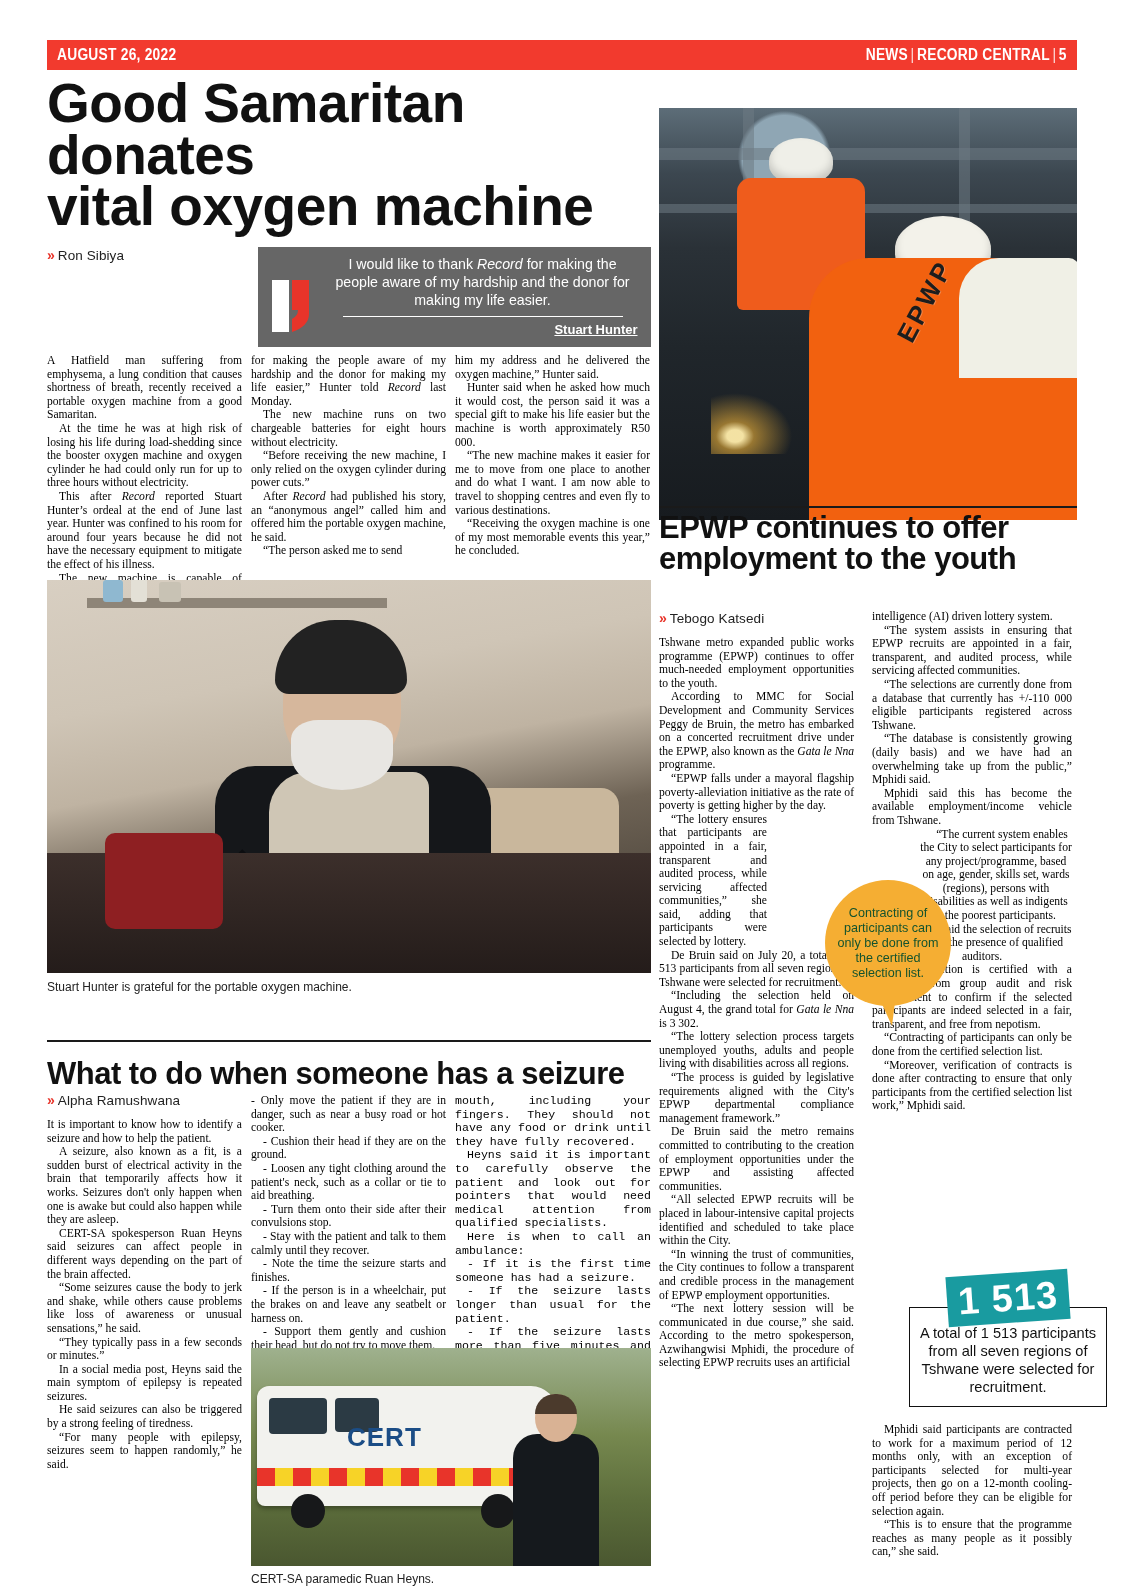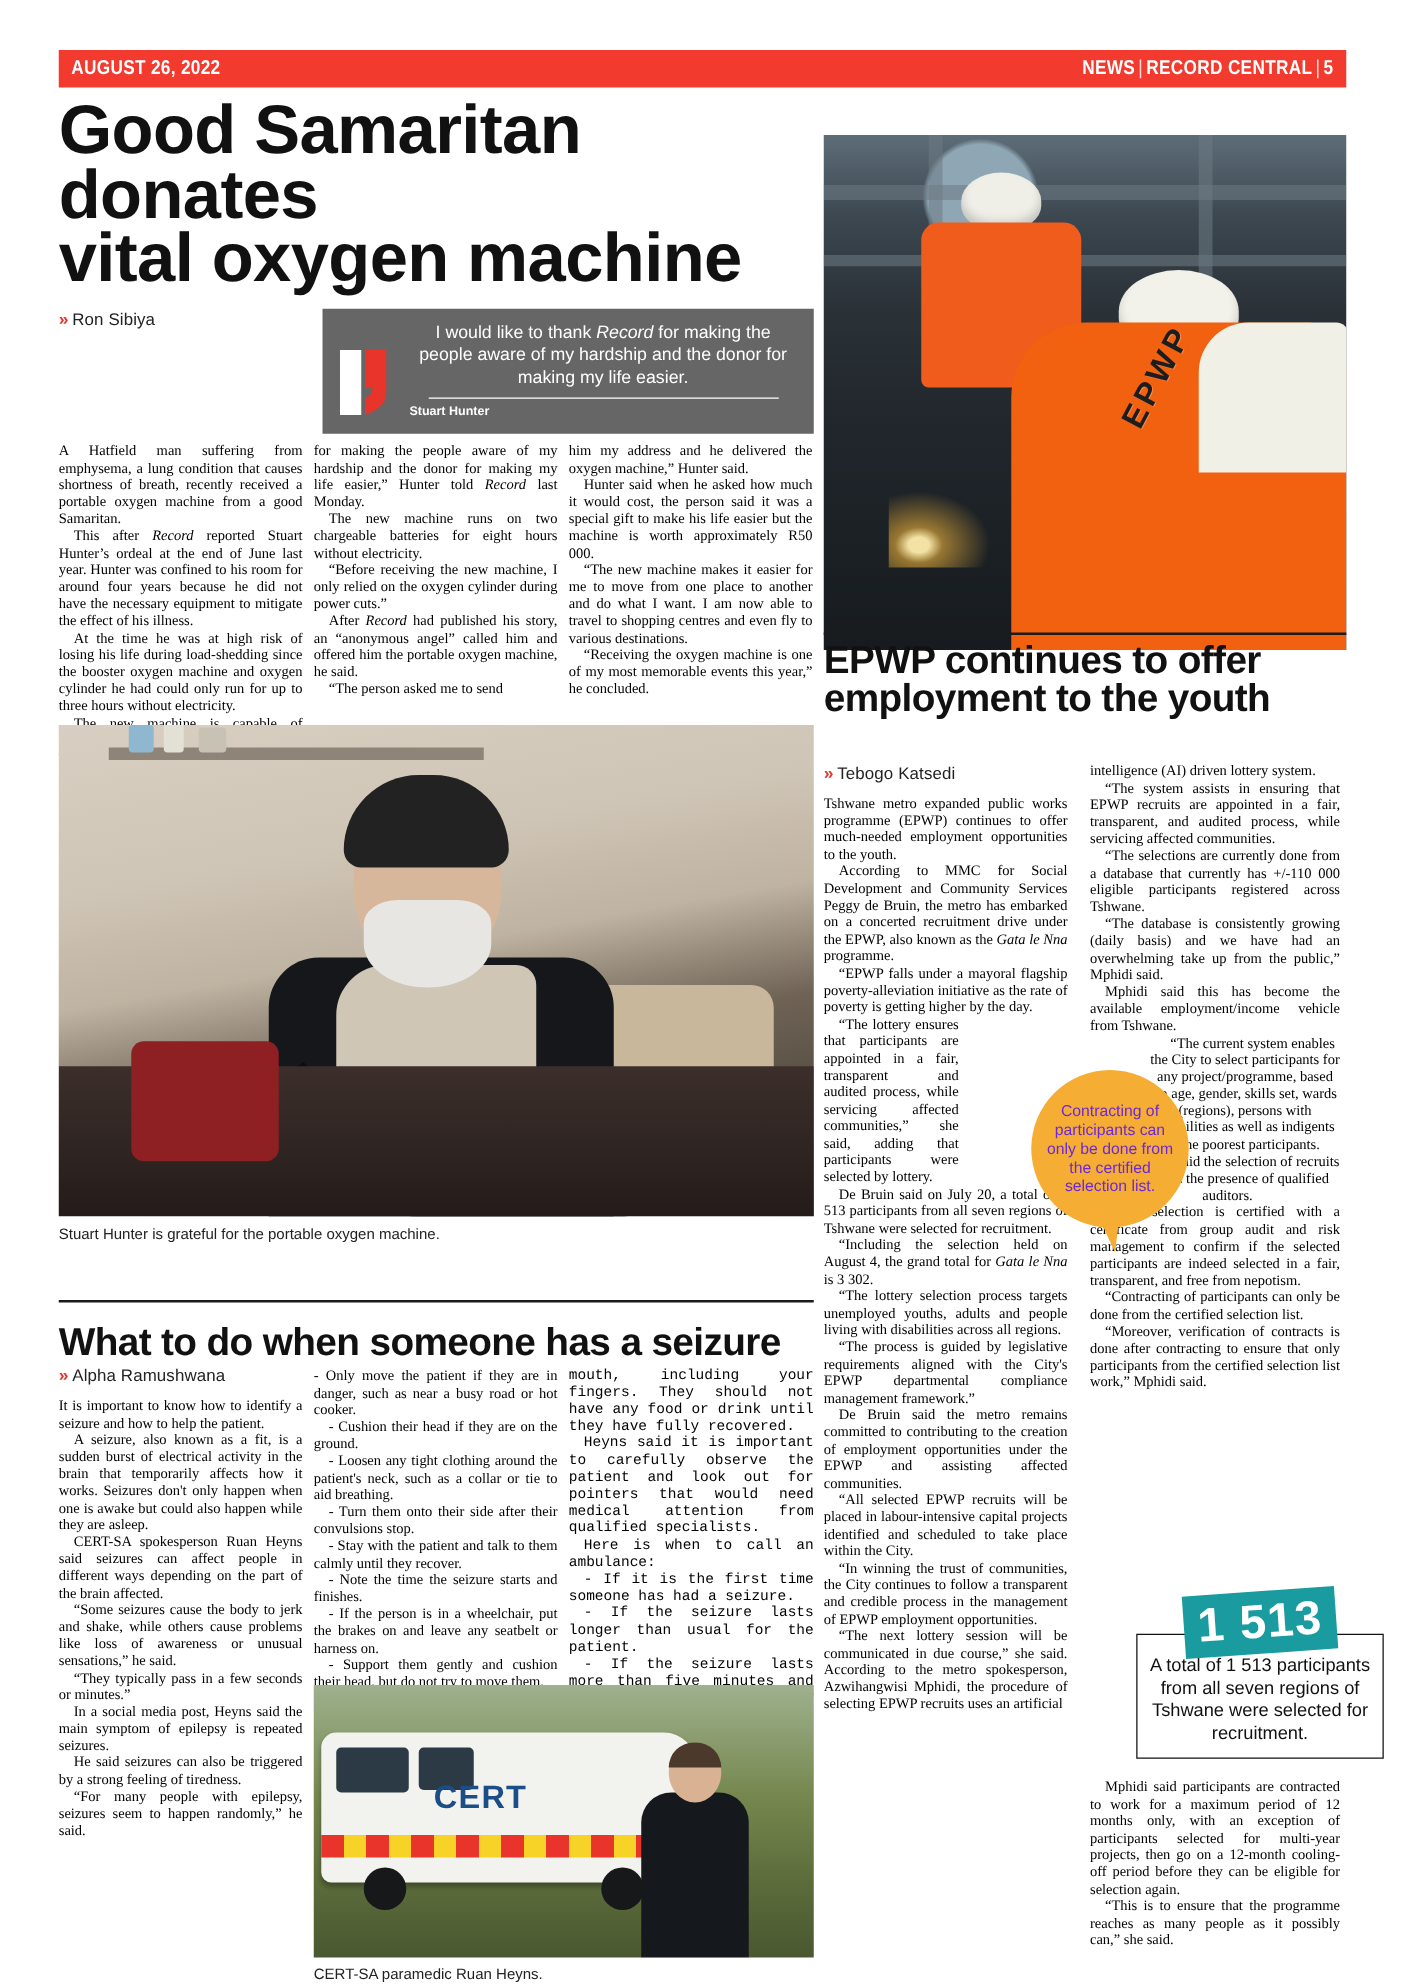--- a/index.html
+++ b/index.html
@@ -71,22 +71,22 @@
   .quotebox .qtext {
     font-family:"Liberation Sans Narrow","Liberation Sans", sans-serif;
     font-size:14.2px; line-height:18px; text-align:center;
     width:310px; margin-left:56px; margin-top:-2px;
   }
   .quotebox .qrule {
     width:280px; height:1px; background:#fff; margin:7px 0 5px 56px;
   }
   .quotebox .qattr {
     font-family:"Liberation Sans Narrow","Liberation Sans", sans-serif;
-    font-weight:bold; font-size:10px; text-align:left;
-    width:310px; margin-left:56px;
+    font-weight:bold; font-size:13px; text-align:right;
+    width:310px; margin-left:56px;text-decoration:underline;
   }
 
   .col3 { position:absolute; top:284px; width:195px; }
   .c1 { left:0; }
   .c2 { left:204px; }
   .c3 { left:408px; }
 
   
   .photo { position:relative; overflow:hidden; background:#222; }
 
@@ -220,23 +220,23 @@
 
   
   .epwp { position:absolute; left:612px; top:466px; width:418px; }
   .epwp-head { font-size:31px; line-height:1.0; padding-top:4px; }
   .epwp-rule { border-top:2px solid #1a1a1a; width:418px; }
   .epwp-cols { position:absolute; top:104px; width:418px; }
   .ec1 { position:absolute; left:0; width:195px; }
   .ec2 { position:absolute; left:213px; width:200px; }
 
   .bubble {
-    position:absolute; left:778px; top:816px; width:126px; height:126px;
+    position:absolute; left:778px; top:840px; width:126px; height:126px;
     background:#f5ae33; border-radius:50%;
-    color:#6d28d9;
+    color:#14532d;
     font-family:"Liberation Sans Narrow","Liberation Sans", sans-serif;
     font-size:12.6px; line-height:15px; text-align:center;
     display:flex; align-items:center; justify-content:center;
     padding:0 12px; z-index:5;
   }
   .bubble:after {
     content:""; position:absolute; left:56px; bottom:-20px;
     border-left:11px solid transparent; border-right:3px solid transparent;
     border-top:24px solid #f5ae33;
   }
@@ -300,22 +300,22 @@
       </svg>
       <div class="qtext">
         <span>I would like to thank </span><i>Record</i><span> for making the people aware of my hardship and the donor for making my life easier.</span>
       </div>
       <div class="qrule"></div>
       <div class="qattr">Stuart Hunter</div>
     </div>
 
     <div class="col3 c1 bodytext">
       <p class="first">A Hatfield man suffering from emphysema, a lung condition that causes shortness of breath, recently received a portable oxygen machine from a good Samaritan.</p>
+      <p>At the time he was at high risk of losing his life during load-shedding since the booster oxygen machine and oxygen cylinder he had could only run for up to three hours without electricity.</p>
       <p>This after <i>Record</i> reported Stuart Hunter’s ordeal at the end of June last year. Hunter was confined to his room for around four years because he did not have the necessary equipment to mitigate the effect of his illness.</p>
-      <p>At the time he was at high risk of losing his life during load-shedding since the booster oxygen machine and oxygen cylinder he had could only run for up to three hours without electricity.</p>
       <p>The new machine is capable of providing him oxygen for eight hours, which has added value to his life.</p>
       <p>“I would like to thank <i>Record</i></p>
     </div>
 
     <div class="col3 c2 bodytext">
       <p class="first">for making the people aware of my hardship and the donor for making my life easier,” Hunter told <i>Record</i> last Monday.</p>
       <p>The new machine runs on two chargeable batteries for eight hours without electricity.</p>
       <p>“Before receiving the new machine, I only relied on the oxygen cylinder during power cuts.”</p>
       <p>After <i>Record</i> had published his story, an “anonymous angel” called him and offered him the portable oxygen machine, he said.</p>
       <p>“The person asked me to send</p>

